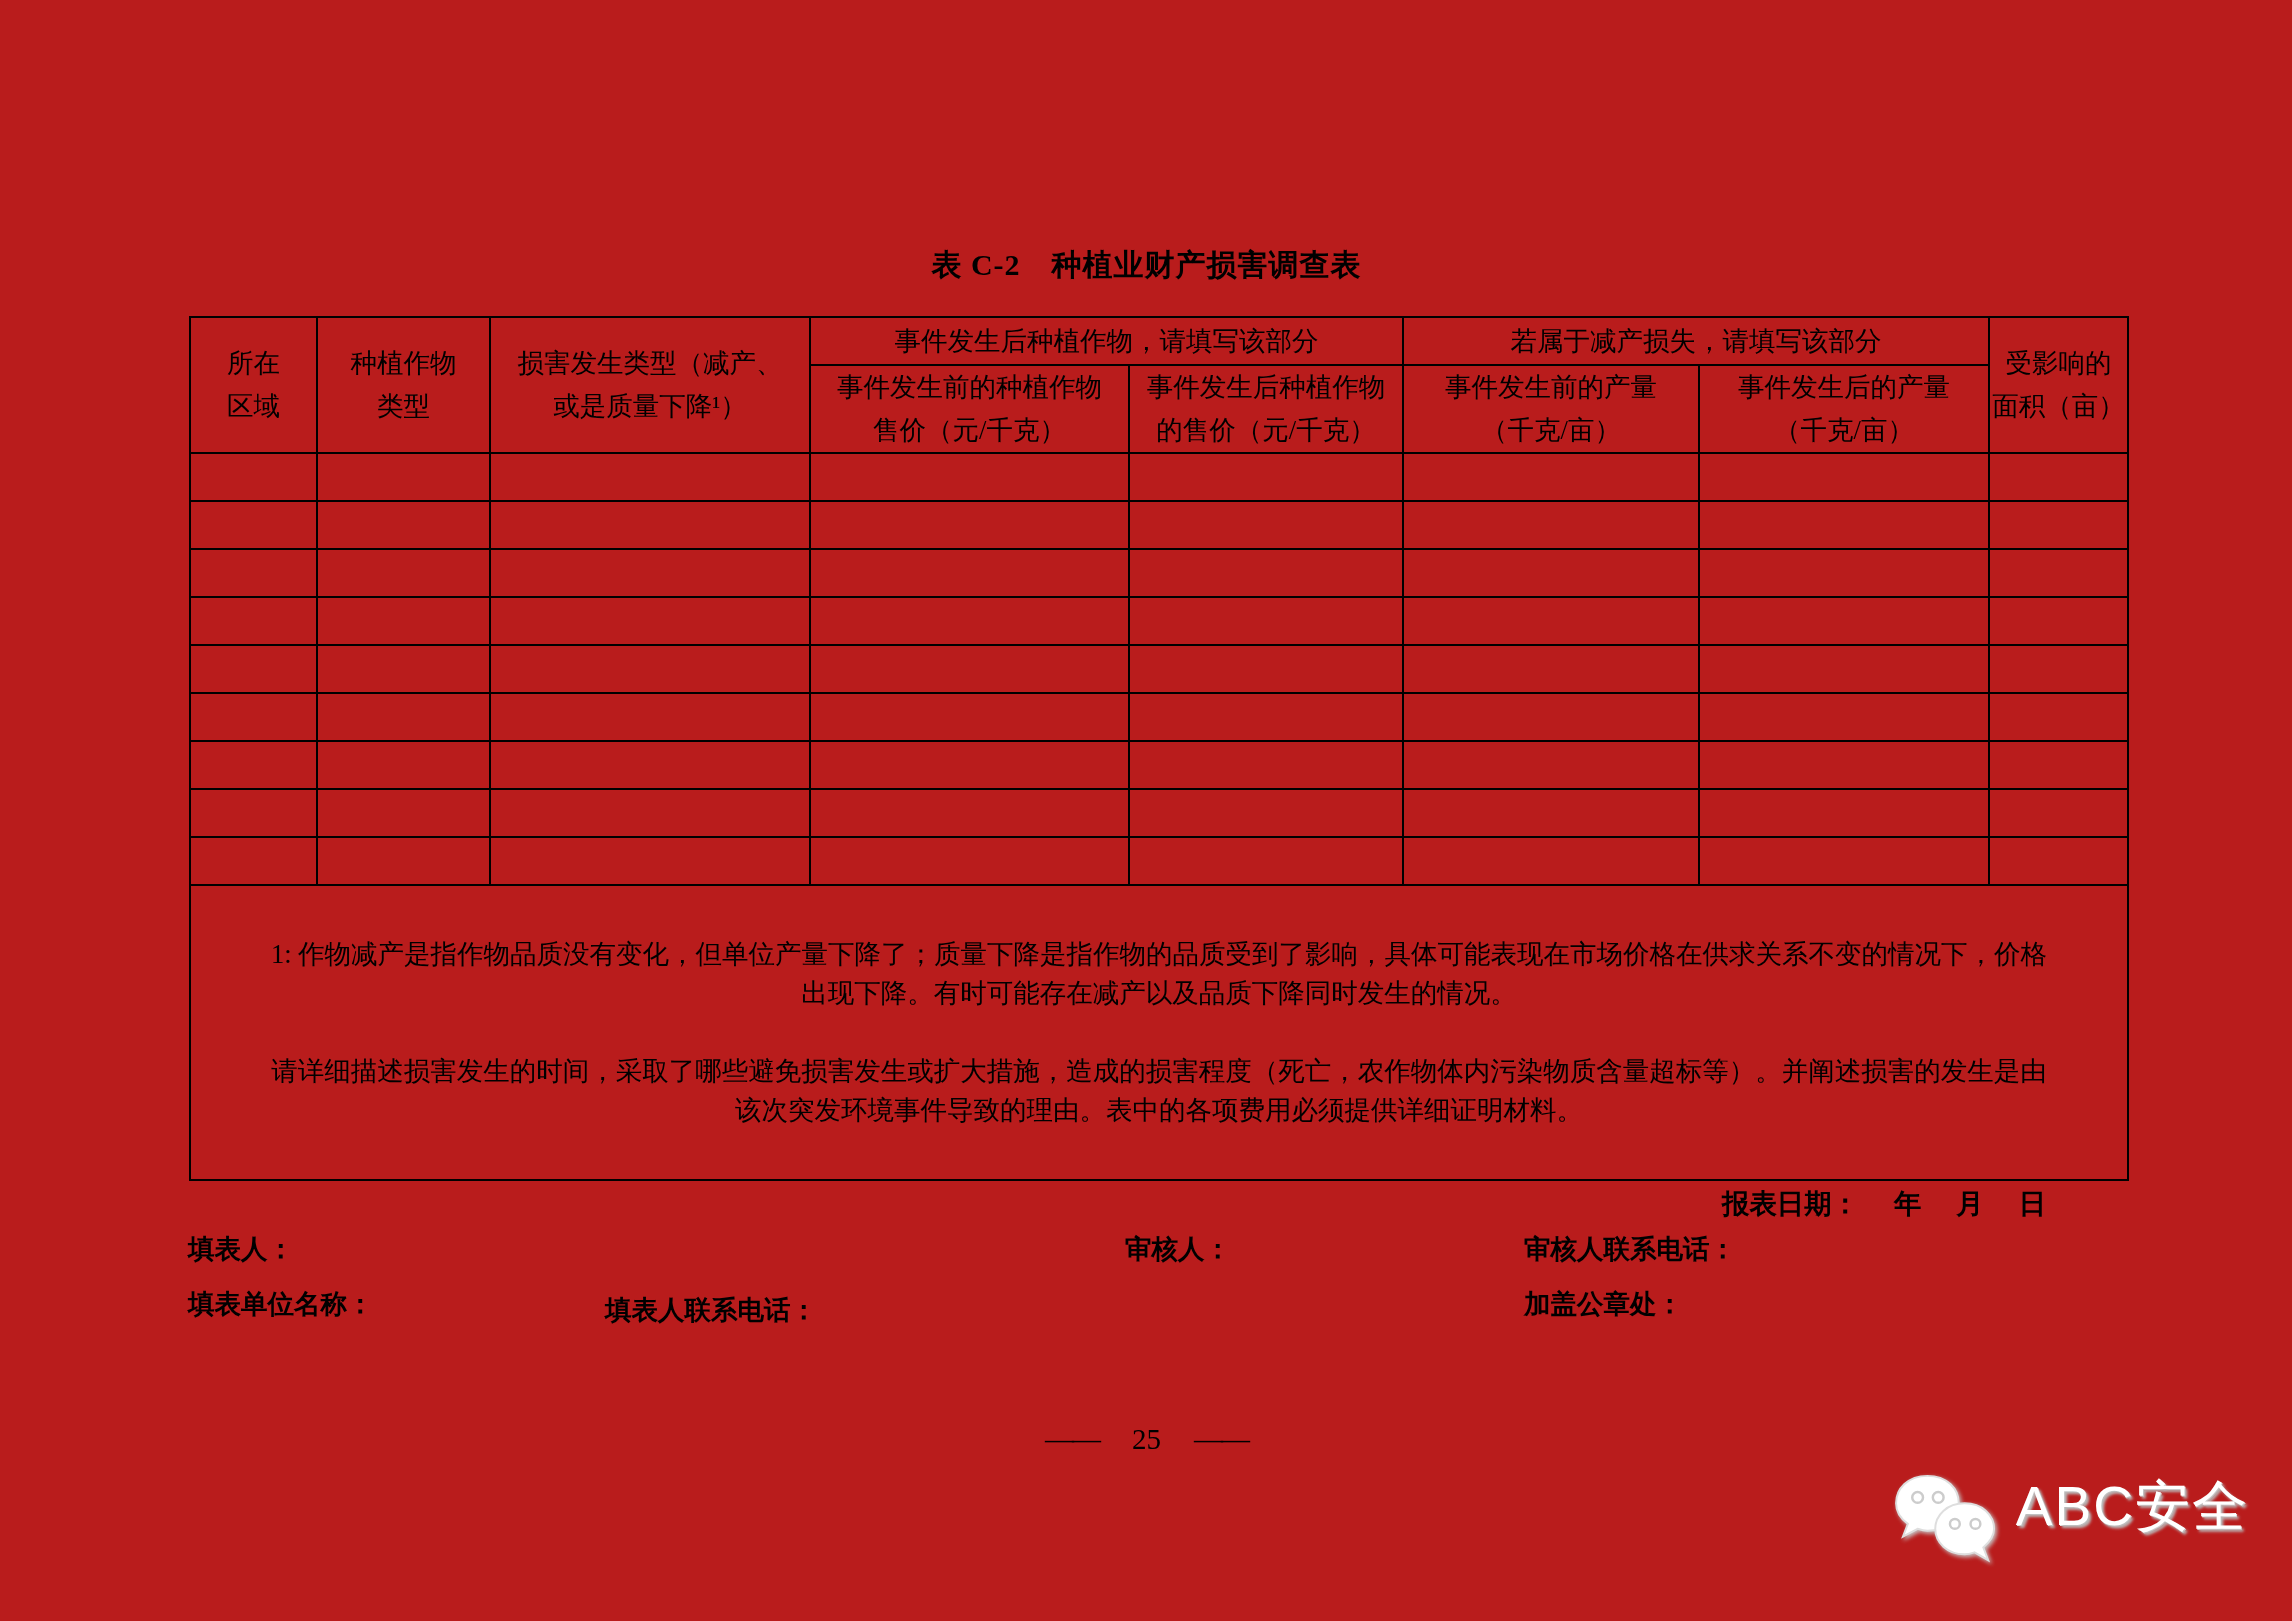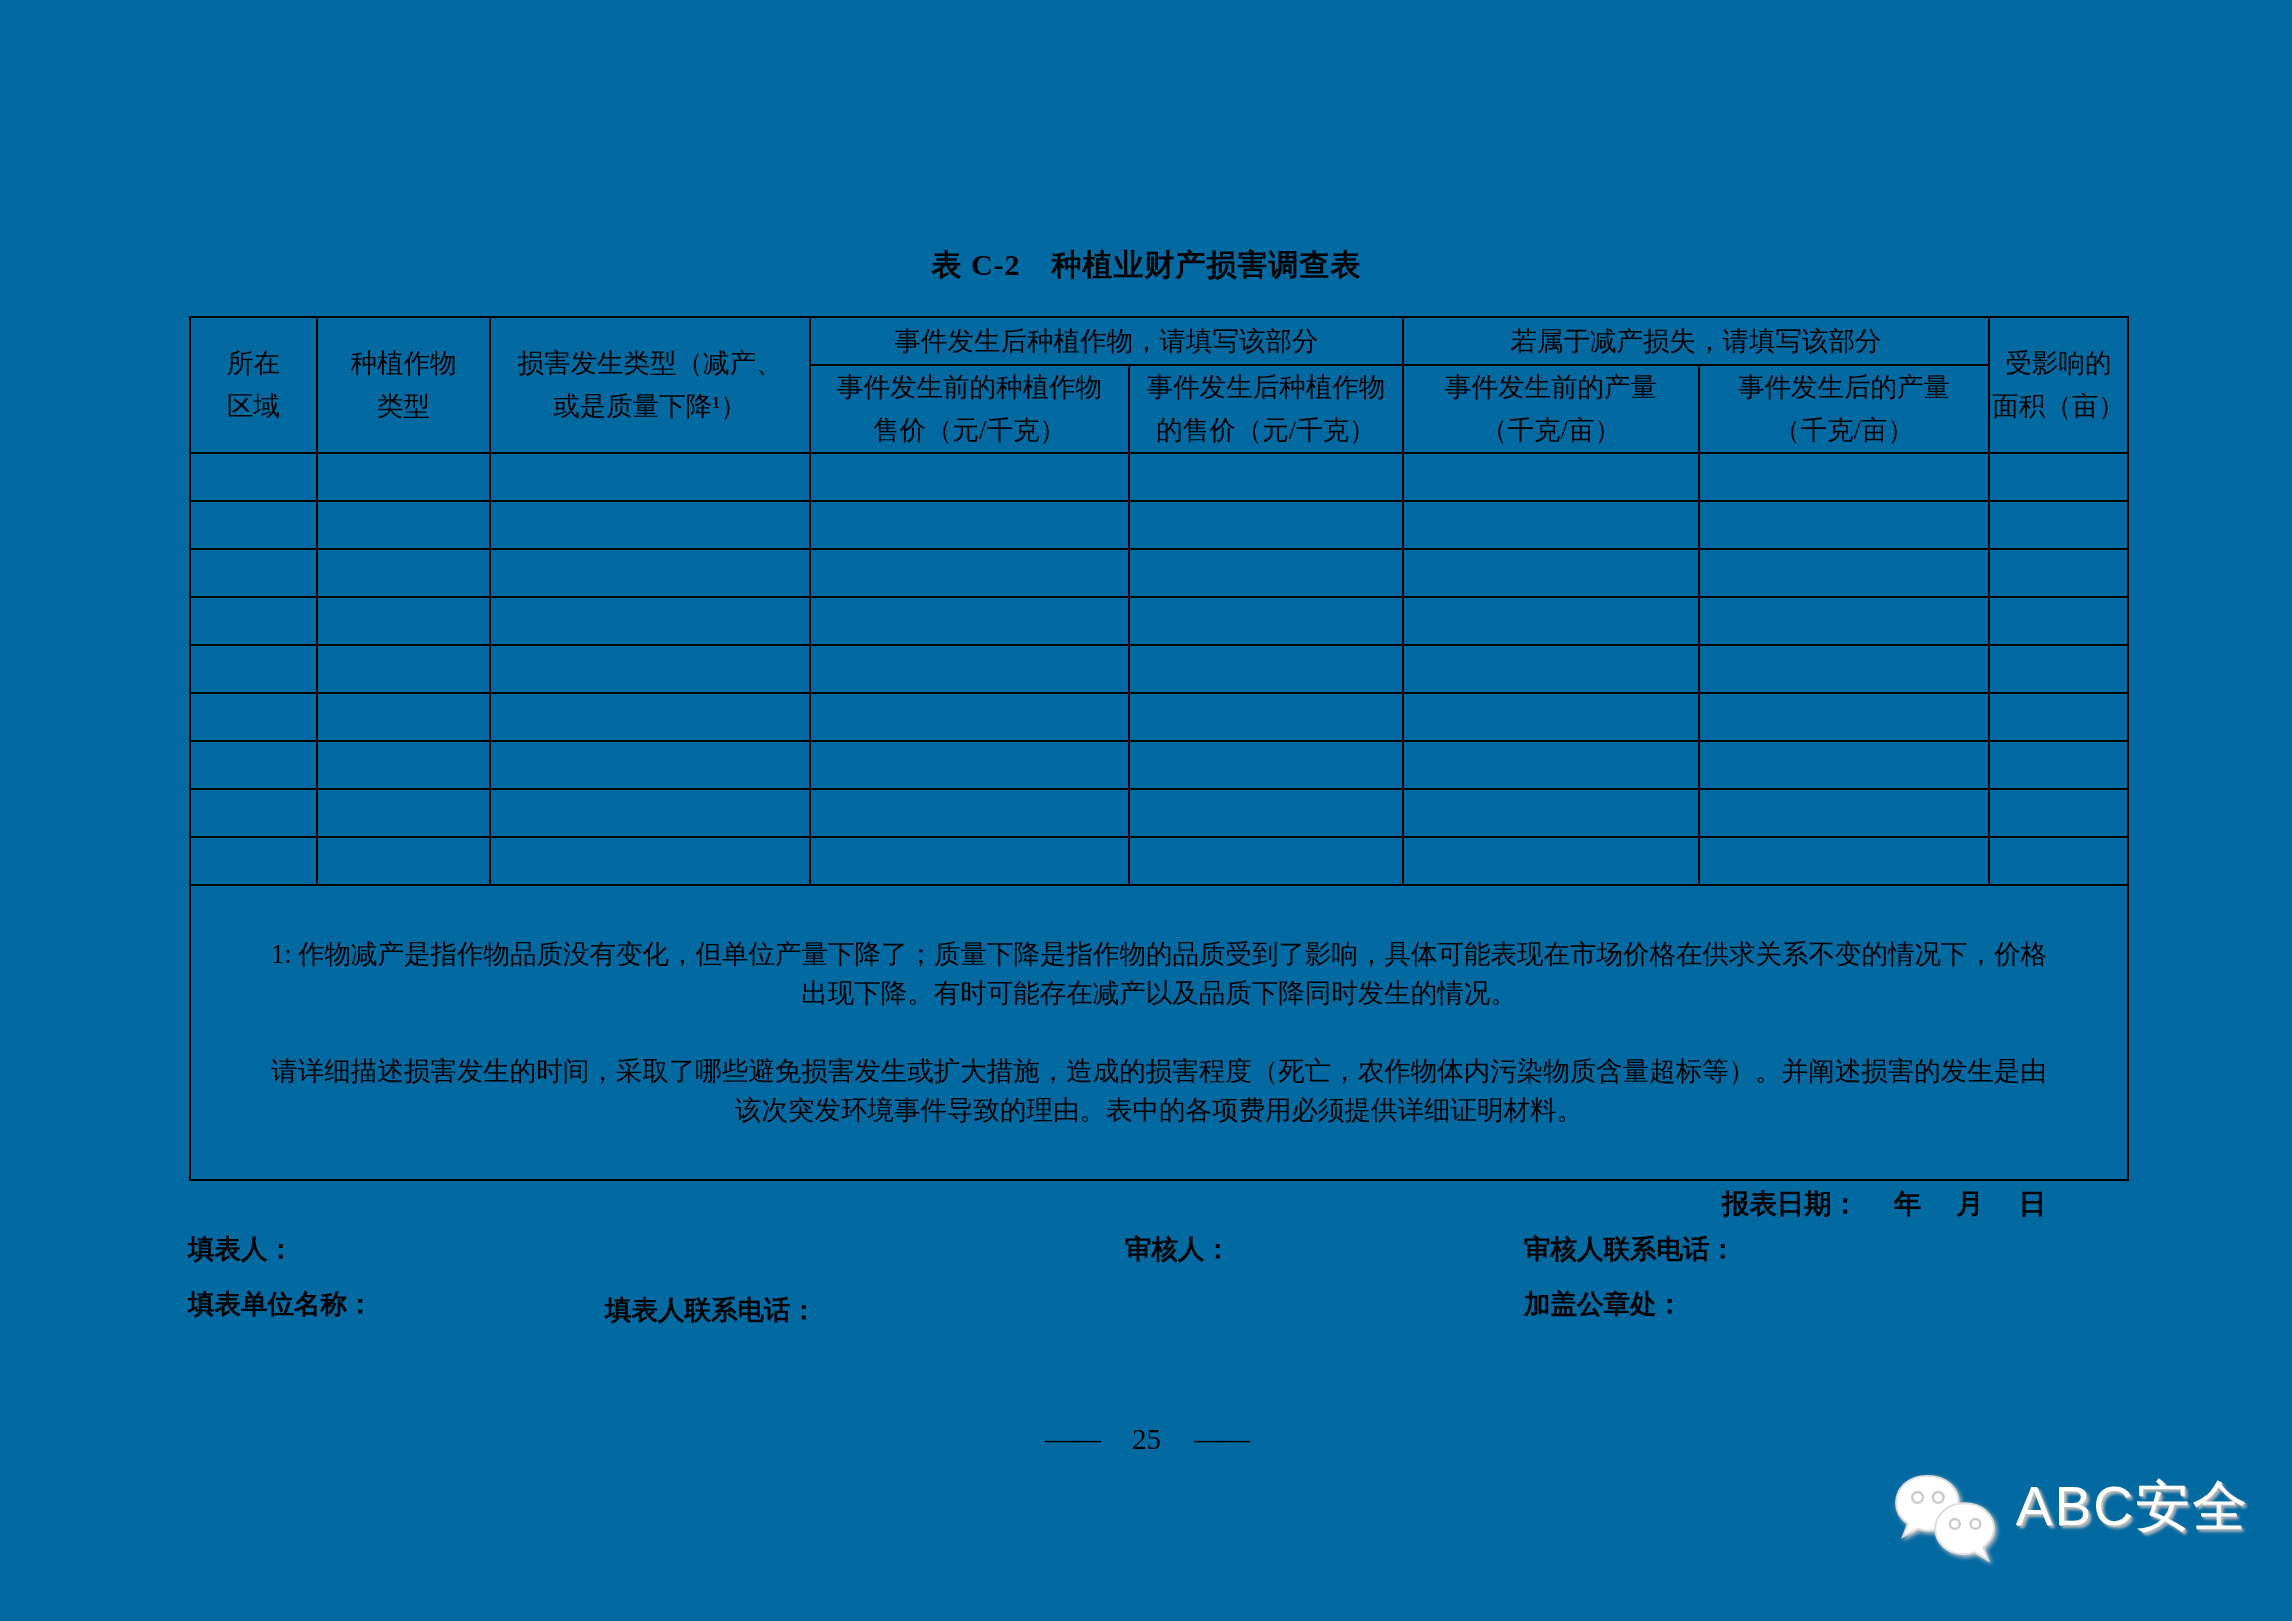--- a/index.html
+++ b/index.html
@@ -1,19 +1,19 @@
 <!DOCTYPE html>
 <html><head>
 <meta charset="utf-8">
 <style>
   html,body { margin:0; padding:0; background:#ffffff; }
   .page {
     position:relative;
     width:2293px; height:1621px;
-    background:#0369a1;
+    background:#b91c1c;
     font-family:"Liberation Serif","DejaVu Serif",serif;
     color:#000;
     overflow:hidden;
   }
 
   .title {
     position:absolute; top:245px; left:0; width:100%;
     text-align:center;
     font-size:30px; font-weight:bold;
     letter-spacing:1px;

